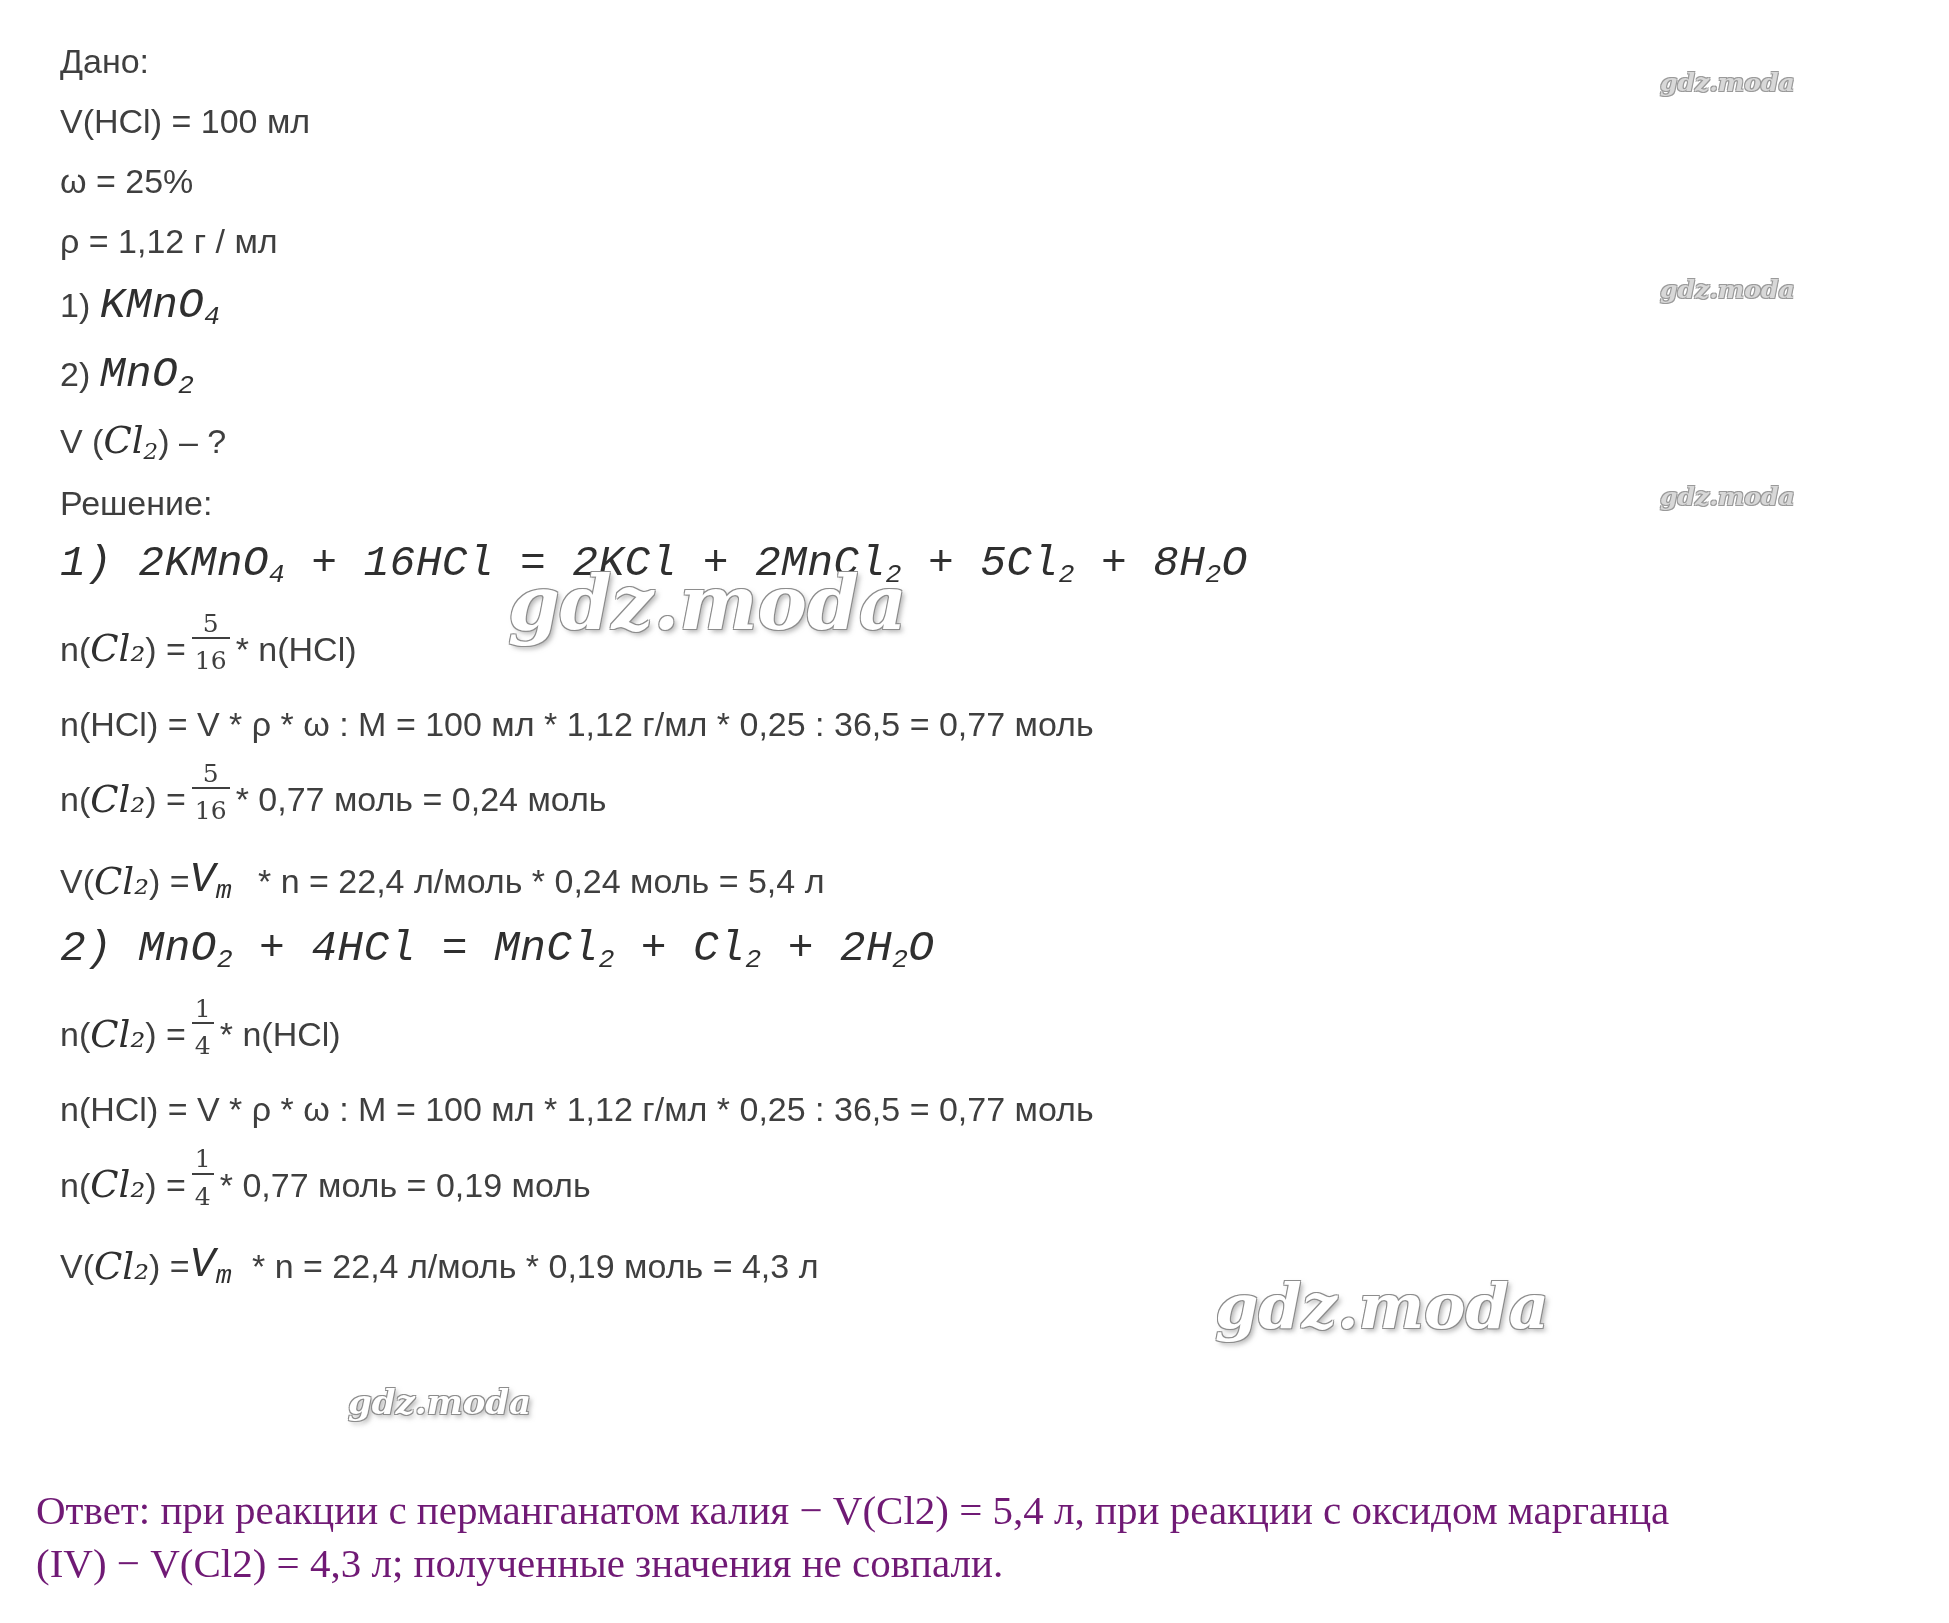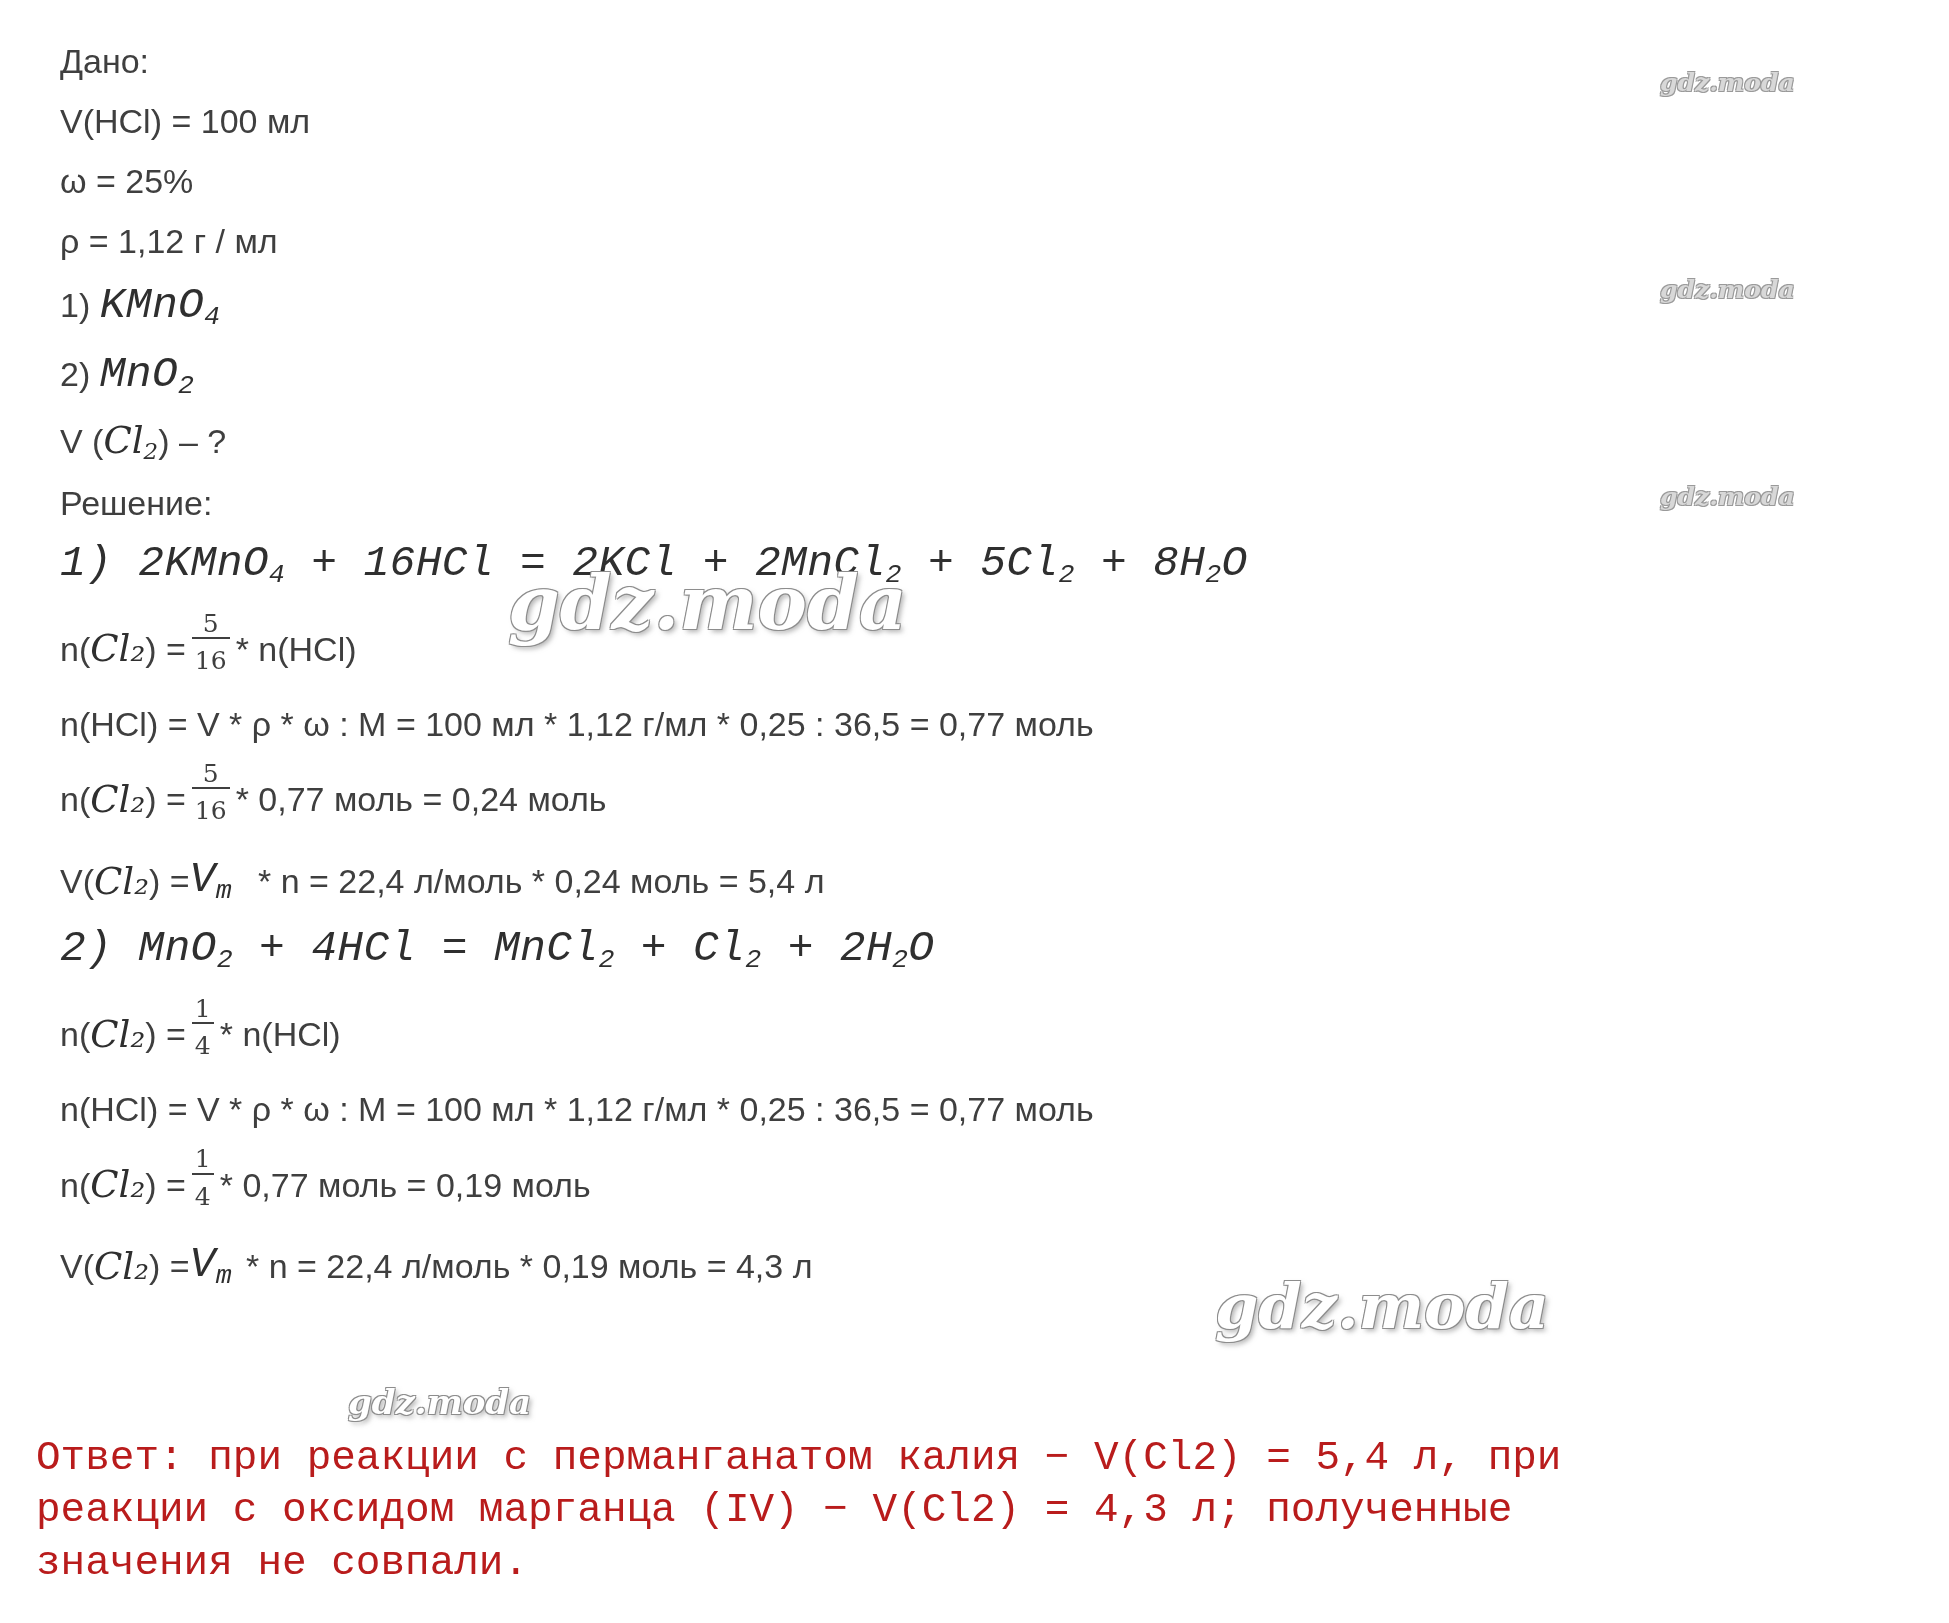--- a/index.html
+++ b/index.html
@@ -102,24 +102,24 @@
   .wm-big { font-size: 74px; }
   .wm-mid { font-size: 62px; }
   .wm-tiny { font-size: 34px; }
 
   
   .answer {
     position: absolute;
     left: 36px;
     right: 36px;
     bottom: 34px;
-    font-family: Liberation Mono, monospace;
+    font-family: Liberation Serif, serif;
     font-size: 41px;
     line-height: 1.28;
-    color: #b91c1c;
+    color: #701a75;
   }
 </style>
 </head>
 <body>
 
 <div class="page">
 
   <div class="given">
     <div class="line sans">Дано:</div>
     <div class="line sans">V(HCl) = 100 мл</div>
@@ -202,21 +202,21 @@
       <span class="den">4</span>
     </span>
     <span class="sans">* 0,77 моль = 0,19 моль</span>
   </div>
 
   <div class="line row">
     <span class="sans">V(</span>
       <span class="math">Cl₂</span>
       <span class="sans">) = </span>
     <span class="eqn">V<sub>m</sub></span>
-    <span class="sans" style="margin-left:14px">* n = 22,4 л/моль * 0,19 моль = 4,3 л</span>
+    <span class="sans" style="margin-left:20px">* n = 22,4 л/моль * 0,19 моль = 4,3 л</span>
   </div>
 
   <div class="answer">Ответ: при реакции с перманганатом калия − V(Cl2) = 5,4 л, при реакции с оксидом марганца (IV) − V(Cl2) = 4,3 л; полученные значения не совпали.</div>
 
   <span class="wm wm-small" style="left:1660px; top:68px;">gdz.moda</span>
   <span class="wm wm-small" style="left:1660px; top:275px;">gdz.moda</span>
   <span class="wm wm-small" style="left:1660px; top:482px;">gdz.moda</span>
   <span class="wm wm-big" style="left:508px;  top:560px;">gdz.moda</span>
   <span class="wm wm-mid" style="left:1215px; top:1270px;">gdz.moda</span>
   <span class="wm wm-tiny" style="left:348px;  top:1382px;">gdz.moda</span>

